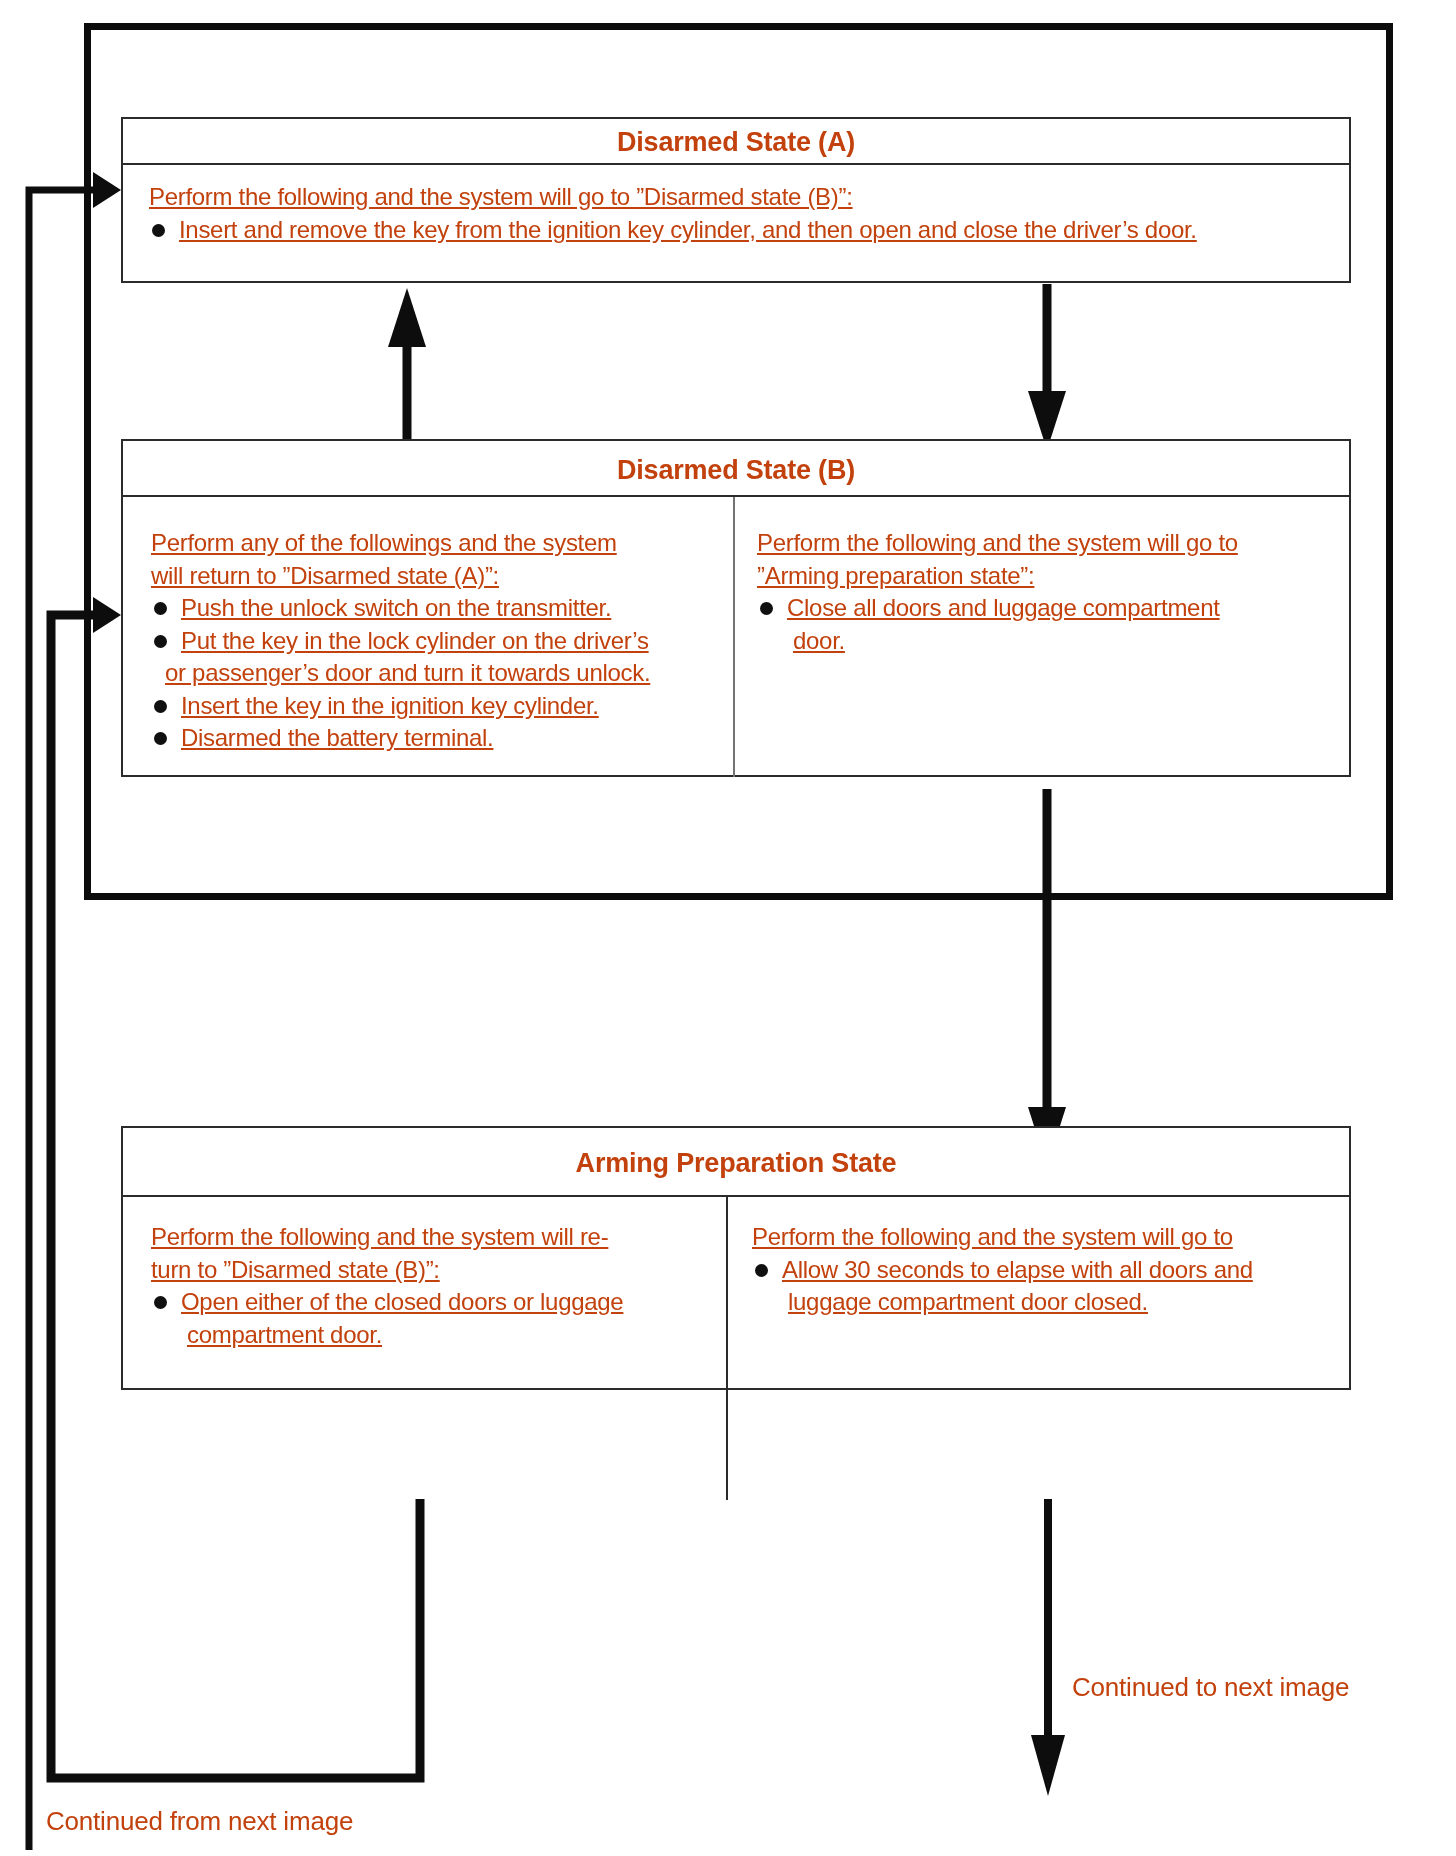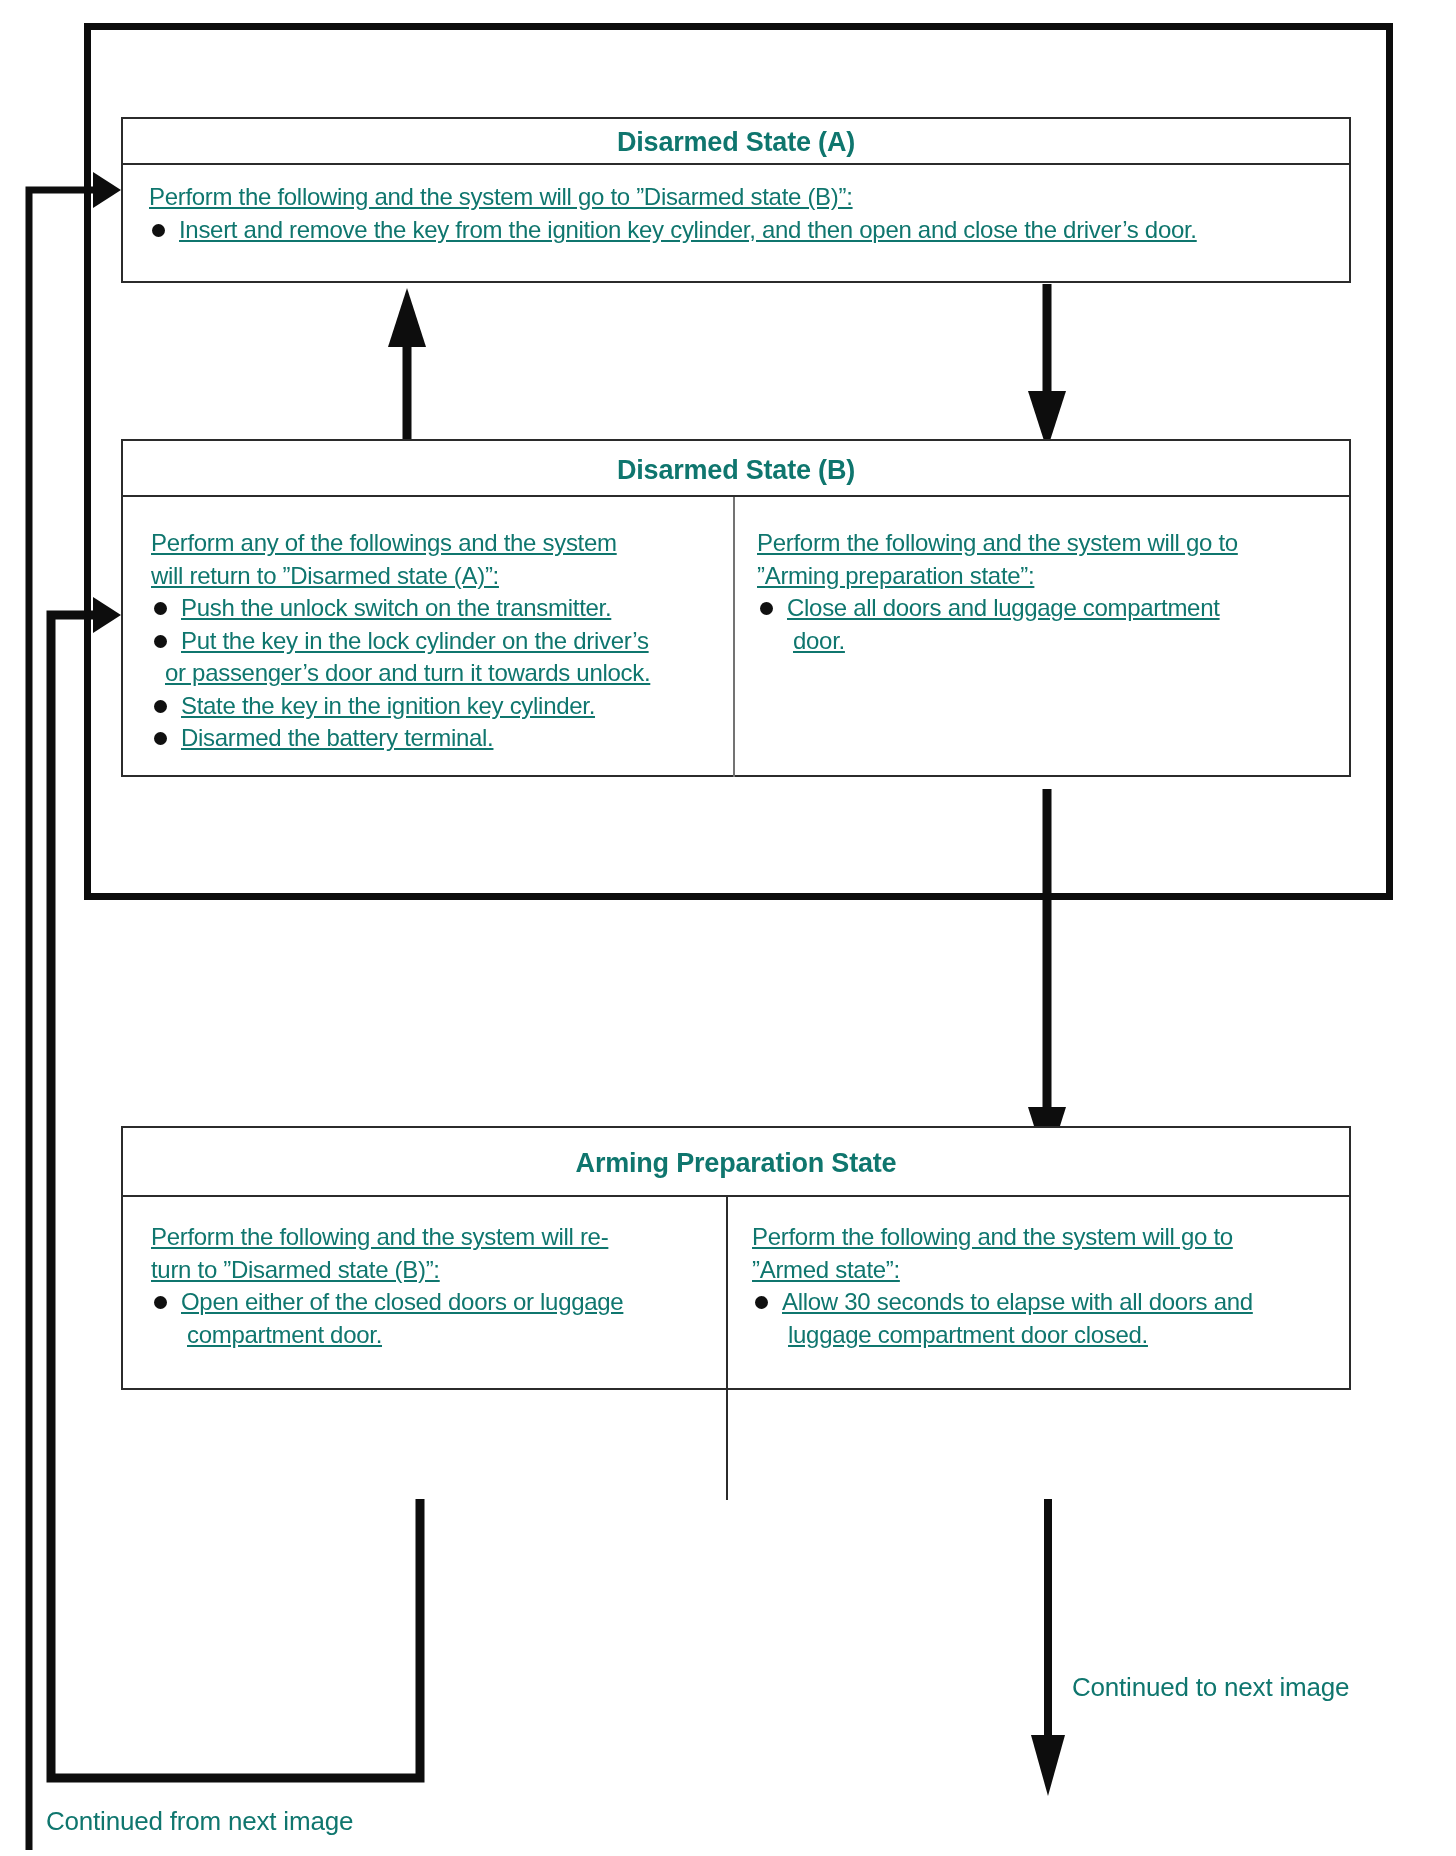--- a/index.html
+++ b/index.html
@@ -1,21 +1,21 @@
 <!DOCTYPE html>
 <html><head>
 <meta charset="utf-8">
 <style>
   html,body{margin:0;padding:0;background:#e8e8e8;}
   .page{
     position:relative;
     width:1456px;height:1856px;
     background:#ffffff;
     font-family:"Liberation Sans", sans-serif;
-    color:#0f766e;
+    color:#c2410c;
     overflow:hidden;
     margin:0 auto;
   }
   .wires{position:absolute;left:0;top:0;z-index:1;}
   .outer-rect{
     position:absolute;left:84px;top:23px;width:1309px;height:877px;
     border:7px solid #0c0c0c;box-sizing:border-box;z-index:1;
     background:transparent;
   }
   .box{
@@ -110,21 +110,21 @@
 
   <div class="box box-b">
     <div class="box-header">Disarmed State (B)</div>
     <div class="box-body">
       <div class="cell cell-left">
           <div class="ln ln-p">Perform any of the followings and the system</div>
           <div class="ln ln-p">will return to ”Disarmed state (A)”:</div>
           <div class="ln ln-b">Push the unlock switch on the transmitter.</div>
           <div class="ln ln-b">Put the key in the lock cylinder on the driver’s</div>
           <div class="ln ln-c2">or passenger’s door and turn it towards unlock.</div>
-          <div class="ln ln-b">State the key in the ignition key cylinder.</div>
+          <div class="ln ln-b">Insert the key in the ignition key cylinder.</div>
           <div class="ln ln-b">Disarmed the battery terminal.</div>
         </div>
       <div class="cell cell-right">
           <div class="ln ln-p">Perform the following and the system will go to</div>
           <div class="ln ln-p">”Arming preparation state”:</div>
           <div class="ln ln-b">Close all doors and luggage compartment</div>
           <div class="ln ln-c">door.</div>
         </div>
     </div>
   </div>
@@ -133,21 +133,20 @@
     <div class="box-header">Arming Preparation State</div>
     <div class="box-body">
       <div class="cell cell-left">
           <div class="ln ln-p">Perform the following and the system will re-</div>
           <div class="ln ln-p">turn to ”Disarmed state (B)”:</div>
           <div class="ln ln-b">Open either of the closed doors or luggage</div>
           <div class="ln ln-c">compartment door.</div>
         </div>
       <div class="cell cell-right">
           <div class="ln ln-p">Perform the following and the system will go to</div>
-          <div class="ln ln-p">”Armed state”:</div>
           <div class="ln ln-b">Allow 30 seconds to elapse with all doors and</div>
           <div class="ln ln-c">luggage compartment door closed.</div>
         </div>
     </div>
   </div>
 
   <div class="float-label label-from">Continued from next image</div>
   <div class="float-label label-to">Continued to next image</div>
 
 </div>

